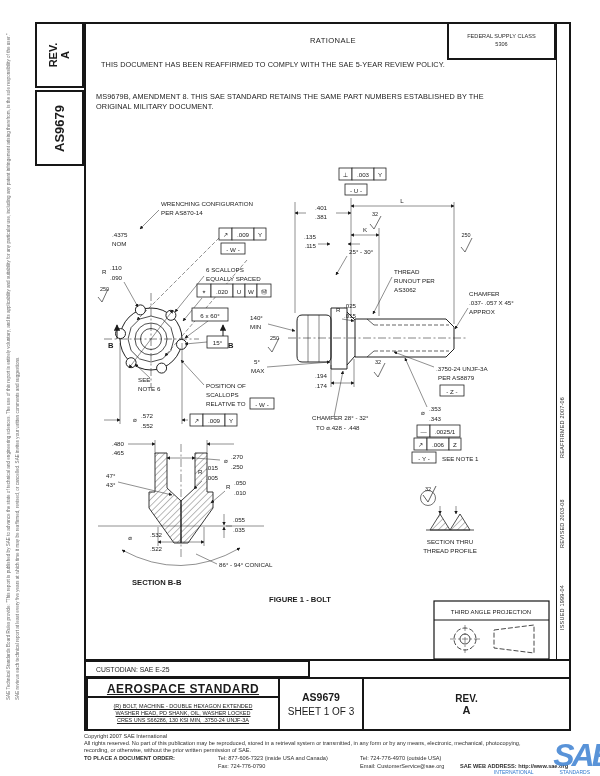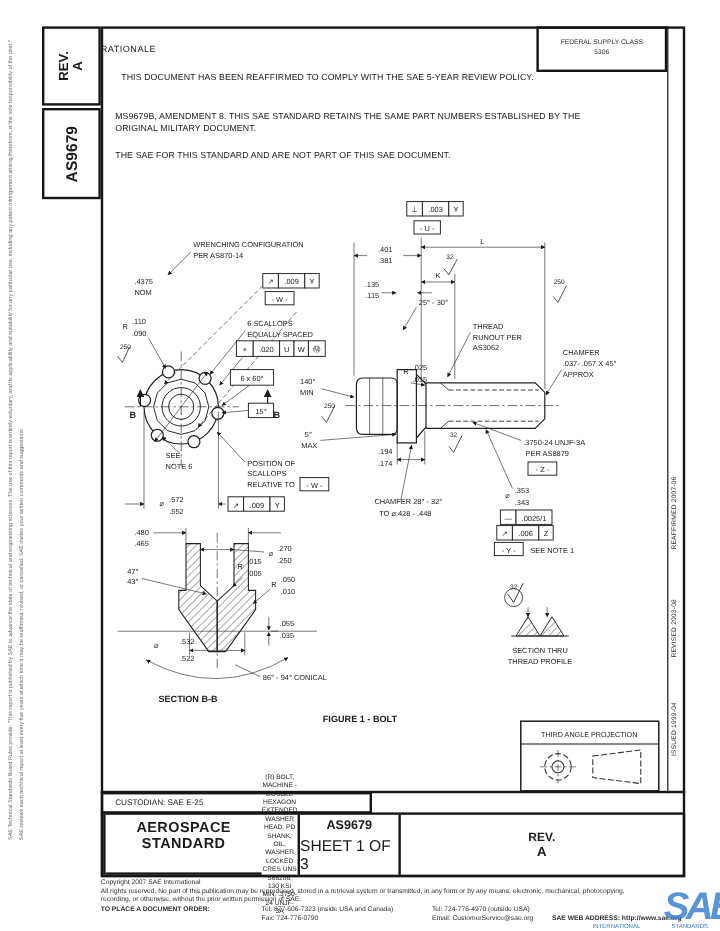--- a/index.html
+++ b/index.html
@@ -15,30 +15,30 @@
   .sidebar-tiny { font-size:4.6px; color:#6b6b6b; }
   .dates { font-size:5.5px; color:#2c2c2c; letter-spacing:.2px; }
   
   .tb { display:flex; }
   .tb-cell { height:100%; }
   .logo-cell { width:123px; display:flex; flex-direction:column; justify-content:center; padding-left:10px; }
   .logo-line { font-style:italic; line-height:20px; }
   .logo-sae { font-size:20px; font-weight:bold; letter-spacing:-1px; }
   .logo-aero { font-size:18px; }
   .logo-tag { font-size:5px; color:#333; margin-top:1px; }
-  .title-cell { width:164px; border-left:2px solid #161616; border-right:2px solid #161616;
-                display:flex; flex-direction:row; }
+  .title-cell { width:194px; border-left:2px solid #161616; border-right:2px solid #161616;
+                display:flex; flex-direction:column;text-decoration:underline; }
   .title-head { font-size:12px; font-weight:bold; text-align:center; padding-top:3px;
                 border-bottom:2px solid #161616; letter-spacing:.4px; }
   .title-sub { flex:1; display:flex; flex-direction:column; justify-content:center;
                font-size:5.5px; line-height:7px; text-align:center; }
   .num-cell { width:84px; border-right:2px solid #161616; display:flex; flex-direction:column;
               align-items:center; justify-content:center; }
   .num-doc { font-size:10.5px; font-weight:bold; }
-  .num-sheet { font-size:13px; margin-top:3px; }
+  .num-sheet { font-size:10px; margin-top:3px; }
   .rev-cell { flex:1; display:flex; flex-direction:column; align-items:center; justify-content:center; }
   .rev-l { font-size:10px; font-weight:bold; }
   .rev-v { font-size:11px; font-weight:bold; }
   .custodian { font-size:6.8px; display:flex; align-items:center; padding-left:10px; }
   .fsc { font-size:5.6px; text-align:center; line-height:8px; padding-top:8px; color:#2e2e2e; }
   .footer-t { font-size:5.6px; color:#2e2e2e; }
   
   .wm { position:absolute; right:4px; bottom:1px; text-align:right; }
   .wm-row { display:flex; align-items:baseline; justify-content:flex-end; }
   .wm-sae { font-size:32px; font-weight:bold; font-style:italic; color:#3079cf;
@@ -76,30 +76,29 @@
 </div>
 <div class="abs frame tab" style="left:35px; top:90px; width:49px; height:76px;">
   <div class="tab-inner" style="font-size:13px;">AS9679</div>
 </div>
 
 <div class="abs frame fsc" style="left:447px; top:22px; width:109px; height:38px;">
   <div>FEDERAL SUPPLY CLASS</div>
   <div>5306</div>
 </div>
 
-<div class="abs" style="left:84px; top:36px; width:472px; text-align:left; font-size:7.6px; letter-spacing:.4px;">RATIONALE</div>
+<div class="abs" style="left:97px; top:36px; width:472px; text-align:center; font-size:7.6px; letter-spacing:.4px;">RATIONALE</div>
 <div class="abs para nowrap" style="left:101px; top:60px;">
   <div>THIS DOCUMENT HAS BEEN REAFFIRMED TO COMPLY WITH THE SAE 5-YEAR REVIEW POLICY.</div>
 </div>
 <div class="abs para nowrap" style="left:96px; top:92px;">
   <div>MS9679B, AMENDMENT 8. THIS SAE STANDARD RETAINS THE SAME PART NUMBERS ESTABLISHED BY THE</div>
   <div>ORIGINAL MILITARY DOCUMENT.</div>
 </div>
 <div class="abs para nowrap" style="left:96px; top:125px;">
-  <div>THE SAE FOR THIS STANDARD AND ARE NOT PART OF THIS SAE DOCUMENT.</div>
 </div>
 
 <div class="abs" style="left:559px; top:458px;">
   <div class="vrot dates" style="width:96px;">REAFFIRMED 2007-06</div>
 </div>
 <div class="abs" style="left:559px; top:548px;">
   <div class="vrot dates" style="width:82px;">REVISED 2003-08</div>
 </div>
 <div class="abs" style="left:559px; top:630px;">
   <div class="vrot dates" style="width:74px;">ISSUED 1999-04</div>

